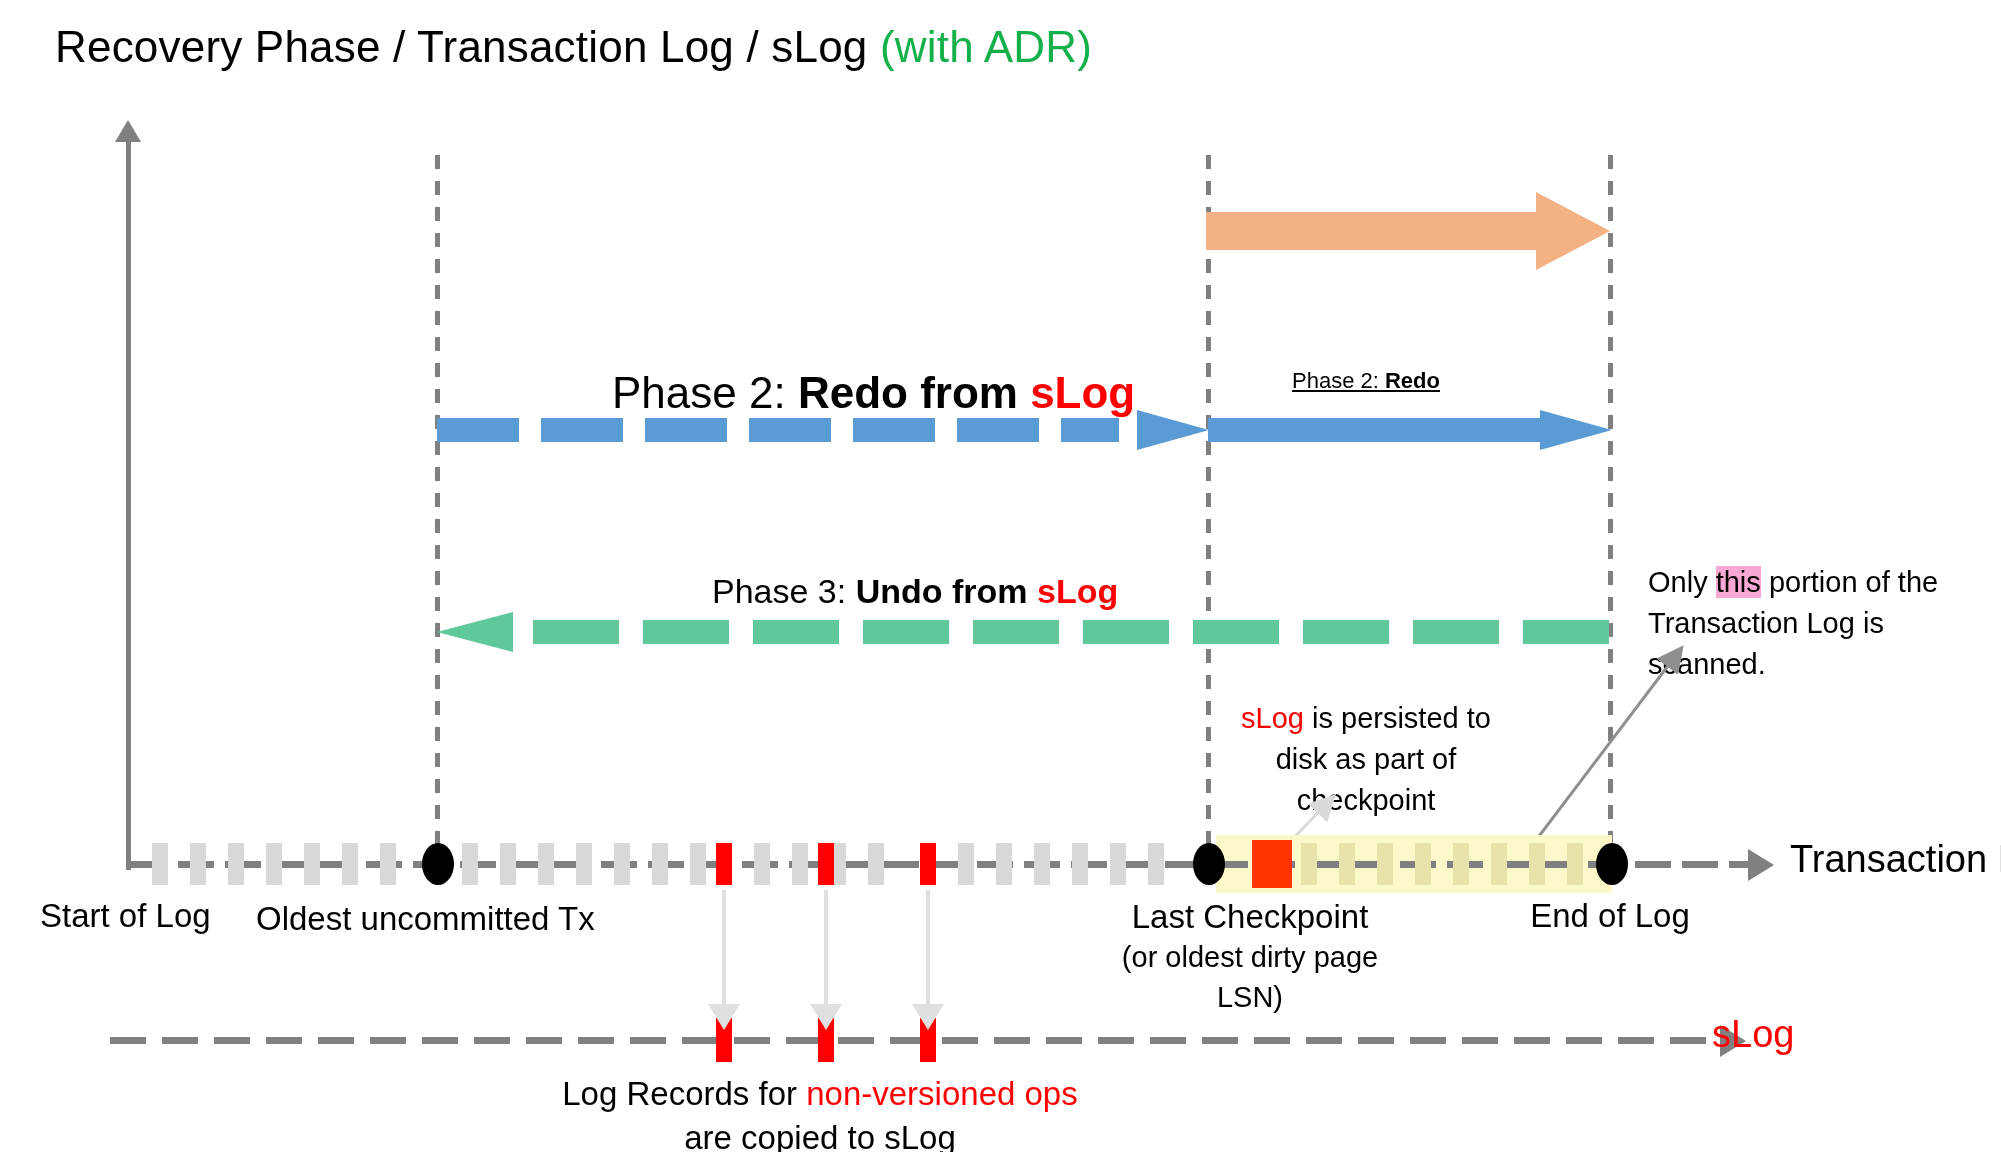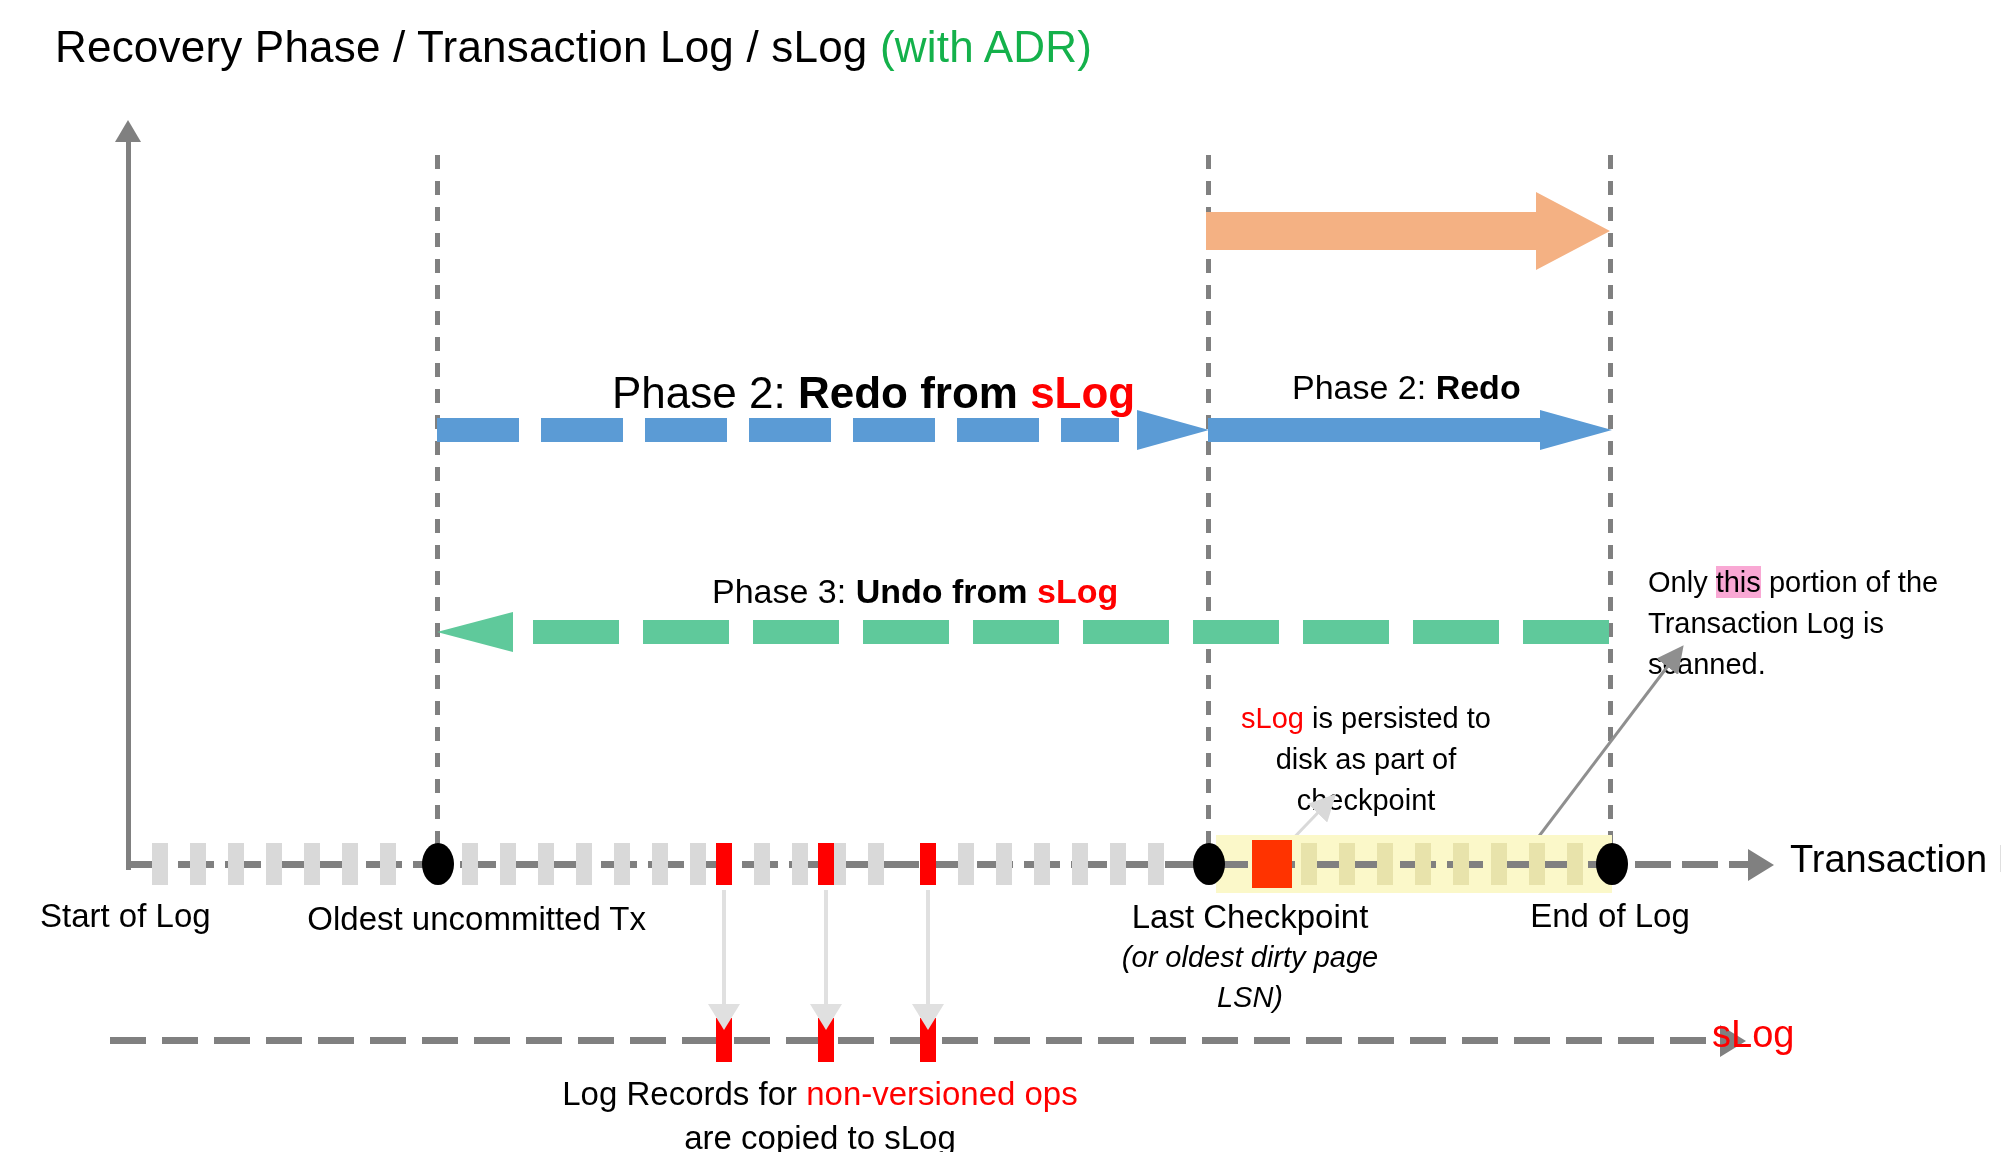--- a/index.html
+++ b/index.html
@@ -23,21 +23,21 @@
 
   
   #p1-arrow{left:1206px;top:192px;width:404px;height:78px;}
   #p1-label{left:1240px;top:168px;font-size:34px;white-space:nowrap;}
   #p1-label b{font-weight:bold;}
 
   
   #p2a-arrow{left:437px;top:410px;width:772px;height:40px;}
   #p2a-label{left:612px;top:368px;font-size:44px;white-space:nowrap;}
   #p2b-arrow{left:1208px;top:410px;width:404px;height:40px;}
-  #p2b-label{left:1292px;top:368px;font-size:34px;white-space:nowrap;}
+  #p2b-label{left:1292px;top:368px;font-size:22px;white-space:nowrap;text-decoration:underline;}
   .red{color:#ff0000;}
 
   
   #p3-arrow{left:437px;top:612px;width:1175px;height:40px;}
   #p3-label{left:712px;top:572px;font-size:34px;white-space:nowrap;}
 
   
   #note-ckpt{left:1228px;top:698px;width:276px;text-align:center;font-size:29px;line-height:41px;}
   #note-scan{left:1648px;top:562px;width:340px;text-align:left;font-size:29px;line-height:41px;}
   .hl{background:#f9a8d4;}
@@ -49,23 +49,23 @@
   #tl-head{left:1748px;top:849px;width:0;height:0;
       border-top:16px solid transparent;border-bottom:16px solid transparent;border-left:26px solid #808080;}
   .tick{position:absolute;top:843px;width:16px;height:42px;background:#d9d9d9;}
   .tick.red{background:#ff0000;}
   .tick.ckpt-red{background:#ff3300;width:40px;height:48px;top:840px;}
   .dot{position:absolute;width:32px;height:42px;border-radius:50%;background:#000;top:843px;}
   #tl-axis-label{left:1790px;top:838px;font-size:38px;white-space:nowrap;}
 
   
   #cap-start{left:40px;top:897px;font-size:33px;white-space:nowrap;}
-  #cap-oldest{left:256px;top:897px;width:390px;text-align:right;font-size:33px;line-height:44px;}
+  #cap-oldest{left:256px;top:897px;width:390px;text-align:left;font-size:33px;line-height:44px;}
   #cap-ckpt{left:1060px;top:897px;width:380px;text-align:center;font-size:33px;line-height:40px;}
-  #cap-ckpt .it{font-style:italic;font-size:29px;}
+  #cap-ckpt .it{font-size:29px;}
   #cap-end{left:1470px;top:897px;width:280px;text-align:center;font-size:33px;white-space:nowrap;}
 
   
   #sl-line{left:110px;top:1037px;height:7px;width:1612px;
      background:repeating-linear-gradient(to right,#808080 0 36px,transparent 36px 52px);}
   #sl-head{left:1720px;top:1025px;width:0;height:0;
      border-top:16px solid transparent;border-bottom:16px solid transparent;border-left:26px solid #808080;}
   .sltick{position:absolute;top:1018px;width:16px;height:44px;background:#ff0000;}
   #sl-label{left:1712px;top:1013px;font-size:38px;color:#ff0000;white-space:nowrap;}
   #cap-slog{left:470px;top:1072px;width:700px;text-align:center;font-size:33px;line-height:44px;}

